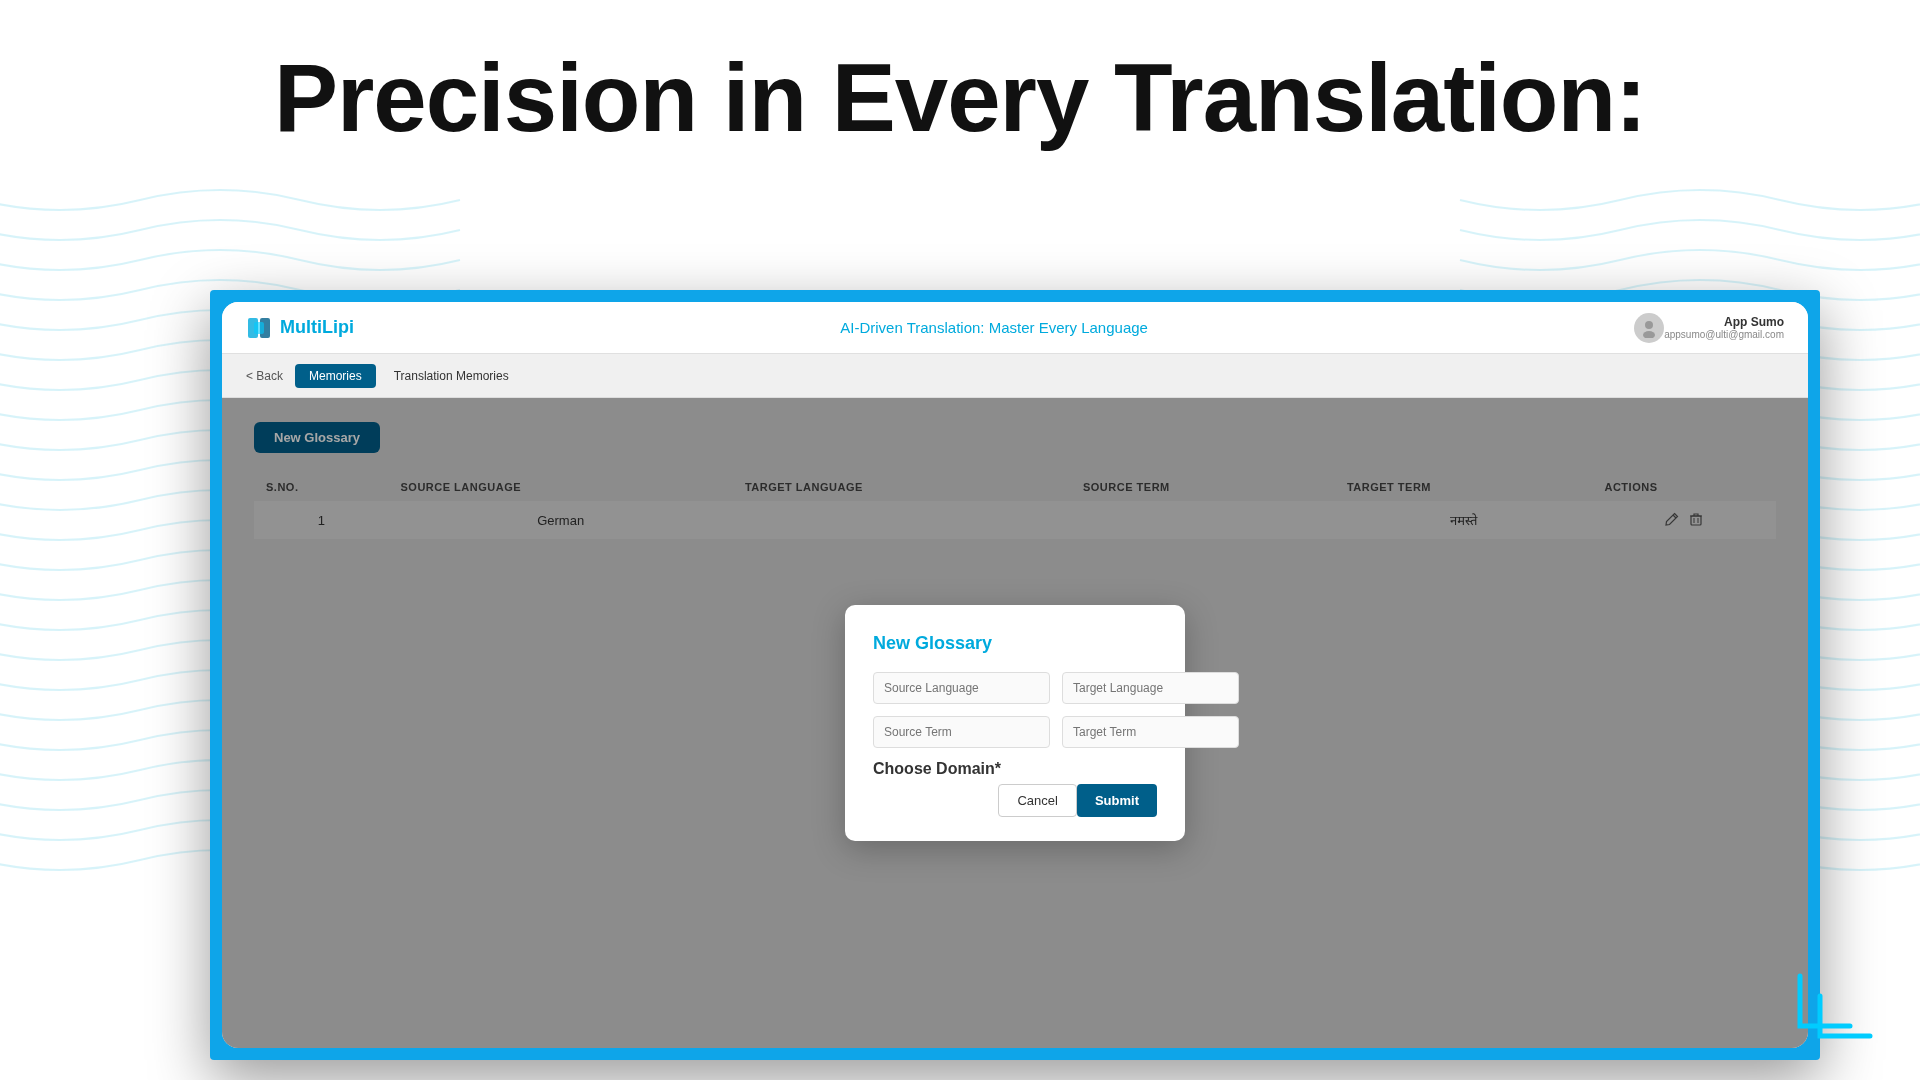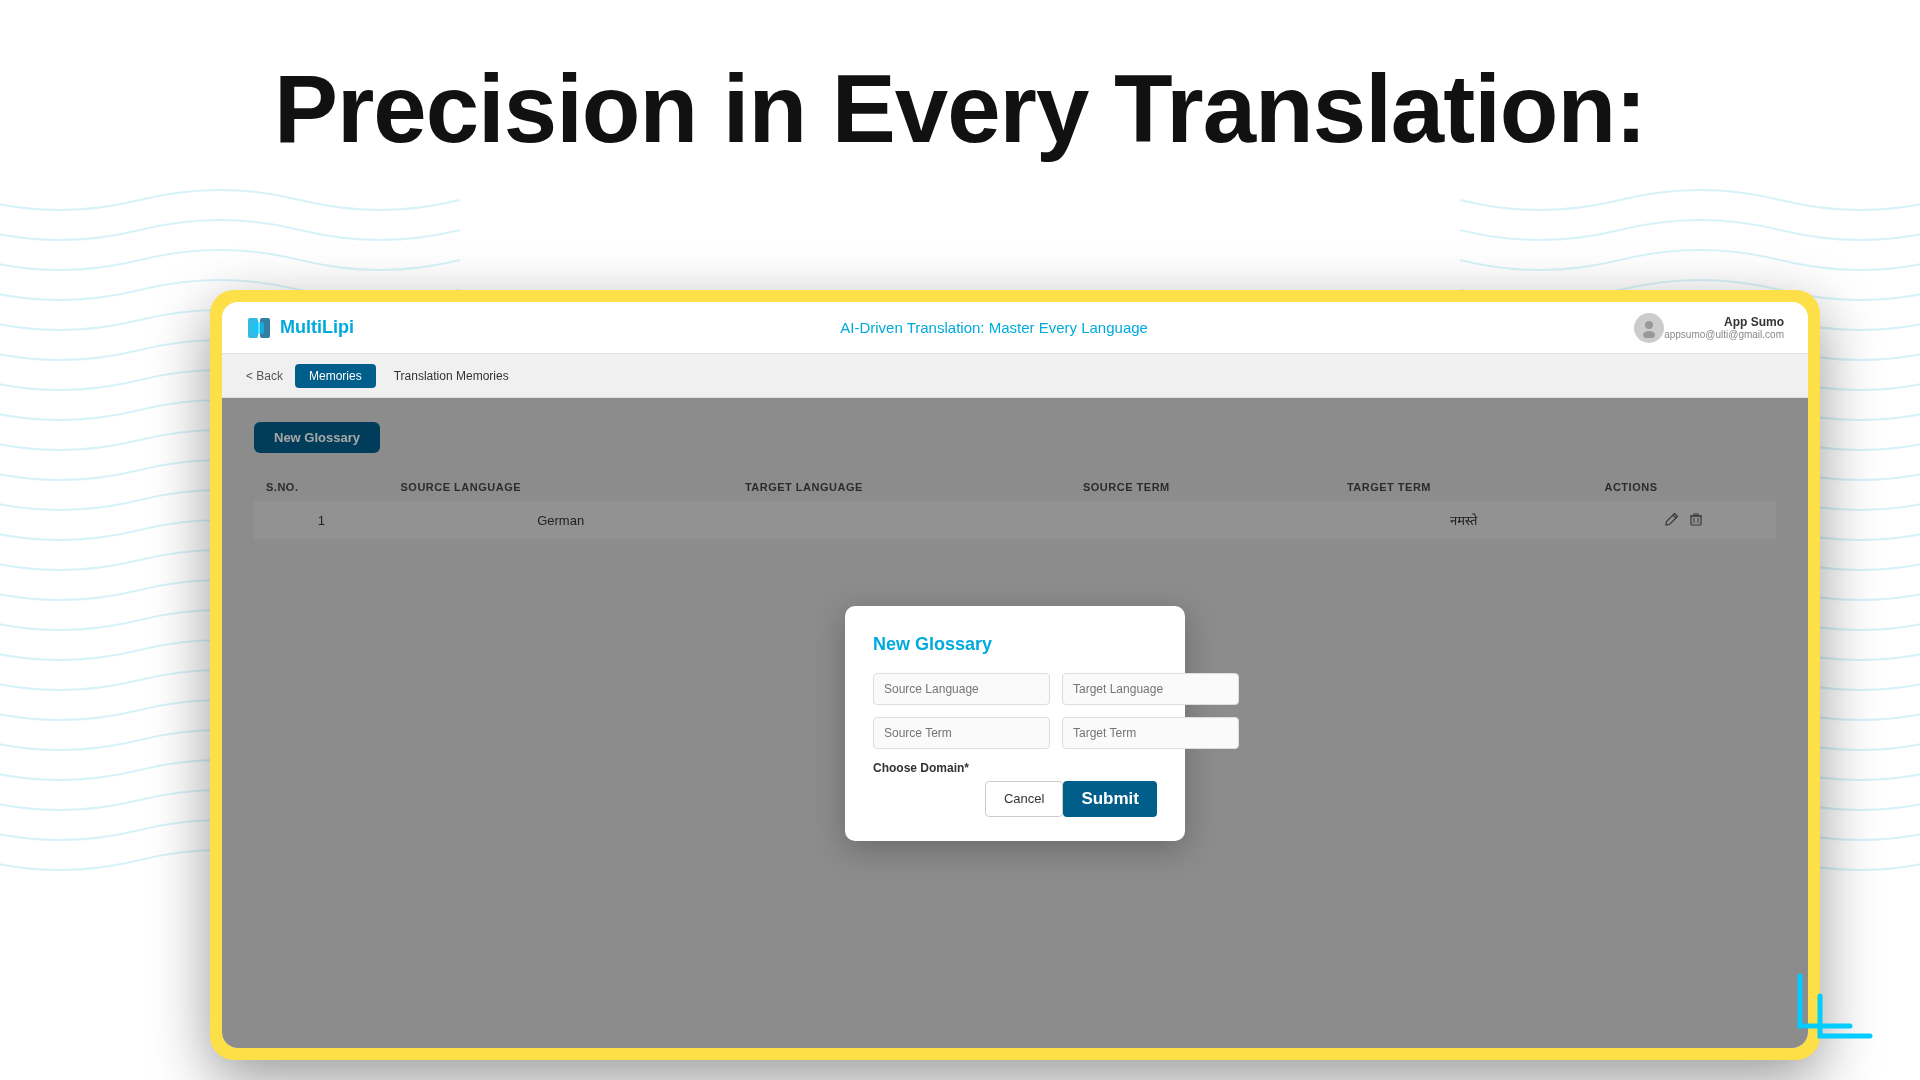--- a/index.html
+++ b/index.html
@@ -21,21 +21,21 @@
     }
     .bg-decoration svg {
       position: absolute;
       top: 0; left: 0;
       width: 100%; height: 100%;
     }
 
     
     .hero-section {
       position: absolute;
-      top: 16px; left: 0; right: 0;
+      top: 5px; left: 0; right: 0;
       text-align: center;
       padding-top: 40px;
       z-index: 1;
     }
     .hero-line1 {
       font-size: 96px;
       font-weight: 900;
       color: #111111;
       line-height: 1.1;
       letter-spacing: -1px;
@@ -48,22 +48,22 @@
       letter-spacing: -1px;
     }
 
     
     .device-frame {
       position: absolute;
       top: 290px;
       left: 210px;
       right: 100px;
       bottom: 20px;
-      background: #fde047;
-      border-radius: 24px;
+      background: #0ea5e9;
+      border-radius: 4px;
       z-index: 2;
       padding: 12px;
       box-shadow: 0 20px 60px rgba(0,0,0,0.4);
     }
     .device-screen {
       width: 100%;
       height: 100%;
       background: #e8e8e8;
       border-radius: 16px;
       overflow: hidden;
@@ -245,21 +245,21 @@
       flex: 1;
       padding: 8px 10px;
       border: 1px solid #ddd;
       border-radius: 4px;
       font-size: 12px;
       color: #999;
       background: #fafafa;
       outline: none;
     }
     .domain-label {
-      font-size: 12px;
+      font-size: 16px;
       font-weight: 600;
       color: #333;
       margin-bottom: 6px;
     }
     .domain-area {
       width: 100%;
       height: 80px;
       border: 1px solid #ddd;
       border-radius: 4px;
       padding: 8px 10px;
@@ -282,21 +282,21 @@
       font-size: 13px;
       color: #333;
       cursor: pointer;
     }
     .btn-submit {
       padding: 8px 18px;
       border: none;
       background: #005f8a;
       color: #fff;
       border-radius: 4px;
-      font-size: 17px;
+      font-size: 13px;
       font-weight: 600;
       cursor: pointer;
     }
 
     
     .corner-decoration {
       position: absolute;
       bottom: 30px;
       right: 30px;
       z-index: 3;

